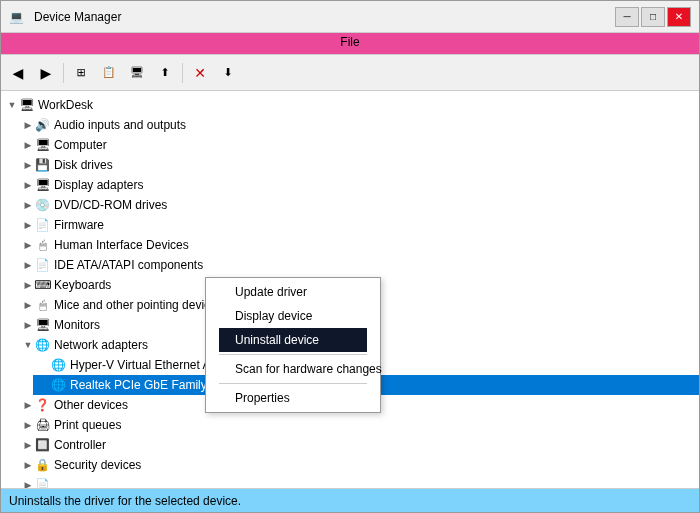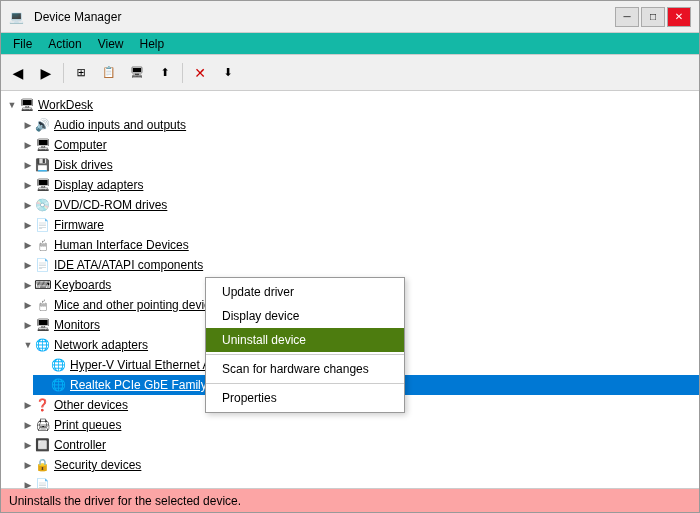--- a/index.html
+++ b/index.html
@@ -50,23 +50,24 @@
       cursor: pointer;
       display: flex;
       align-items: center;
       justify-content: center;
     }
     .title-btn.close { background: #e81123; color: #fff; }
     .menu-bar {
       height: 22px;
       display: flex;
       align-items: center;
-      padding: 0 4px;
+      padding: 0 12px;
       border-bottom: 1px solid #ccc;
-      background: #14b8a6;
+      background: #ec4899;
+      flex-direction: column;
     }
     .menu-item {
       padding: 2px 8px;
       font-size: 12px;
       cursor: pointer;
       height: 100%;
       display: flex;
       align-items: center;
     }
     .toolbar {
@@ -132,42 +133,41 @@
       height: 16px;
       margin-right: 3px;
       flex-shrink: 0;
       display: flex;
       align-items: center;
       justify-content: center;
       font-size: 12px;
     }
     .node-label {
       font-size: 12px;
-      text-decoration: underline;
     }
     
     .context-menu {
       position: absolute;
       left: 204px;
       top: 186px;
-      width: 200px;
+      width: 176px;
       background: #fff;
       border: 1px solid #999;
       box-shadow: 2px 2px 6px rgba(0,0,0,0.2);
       z-index: 100;
-      padding: 2px 0;
+      padding: 2px 13px;
     }
     .ctx-item {
       padding: 5px 16px;
       font-size: 12px;
       cursor: pointer;
       white-space: nowrap;
     }
     .ctx-item.active {
-      background: #4d7c0f;
+      background: #0f172a;
       color: #fff;
     }
     .ctx-sep {
       height: 1px;
       background: #ccc;
       margin: 2px 0;
     }
     .ctx-item.bold { font-weight: normal; }
     .watermark {
       position: absolute;
@@ -176,21 +176,21 @@
       transform: translate(-50%, -50%);
       color: #b0c8e8;
       font-size: 18px;
       font-weight: bold;
       pointer-events: none;
       z-index: 0;
       white-space: nowrap;
     }
     .status-bar {
       height: 24px;
-      background: #fca5a5;
+      background: #7dd3fc;
       border-top: 1px solid #ccc;
       display: flex;
       align-items: center;
       padding: 0 8px;
       font-size: 12px;
       color: #000;
     }
     
     .tree-pane::-webkit-scrollbar { width: 12px; }
     .tree-pane::-webkit-scrollbar-track { background: #f0f0f0; }

